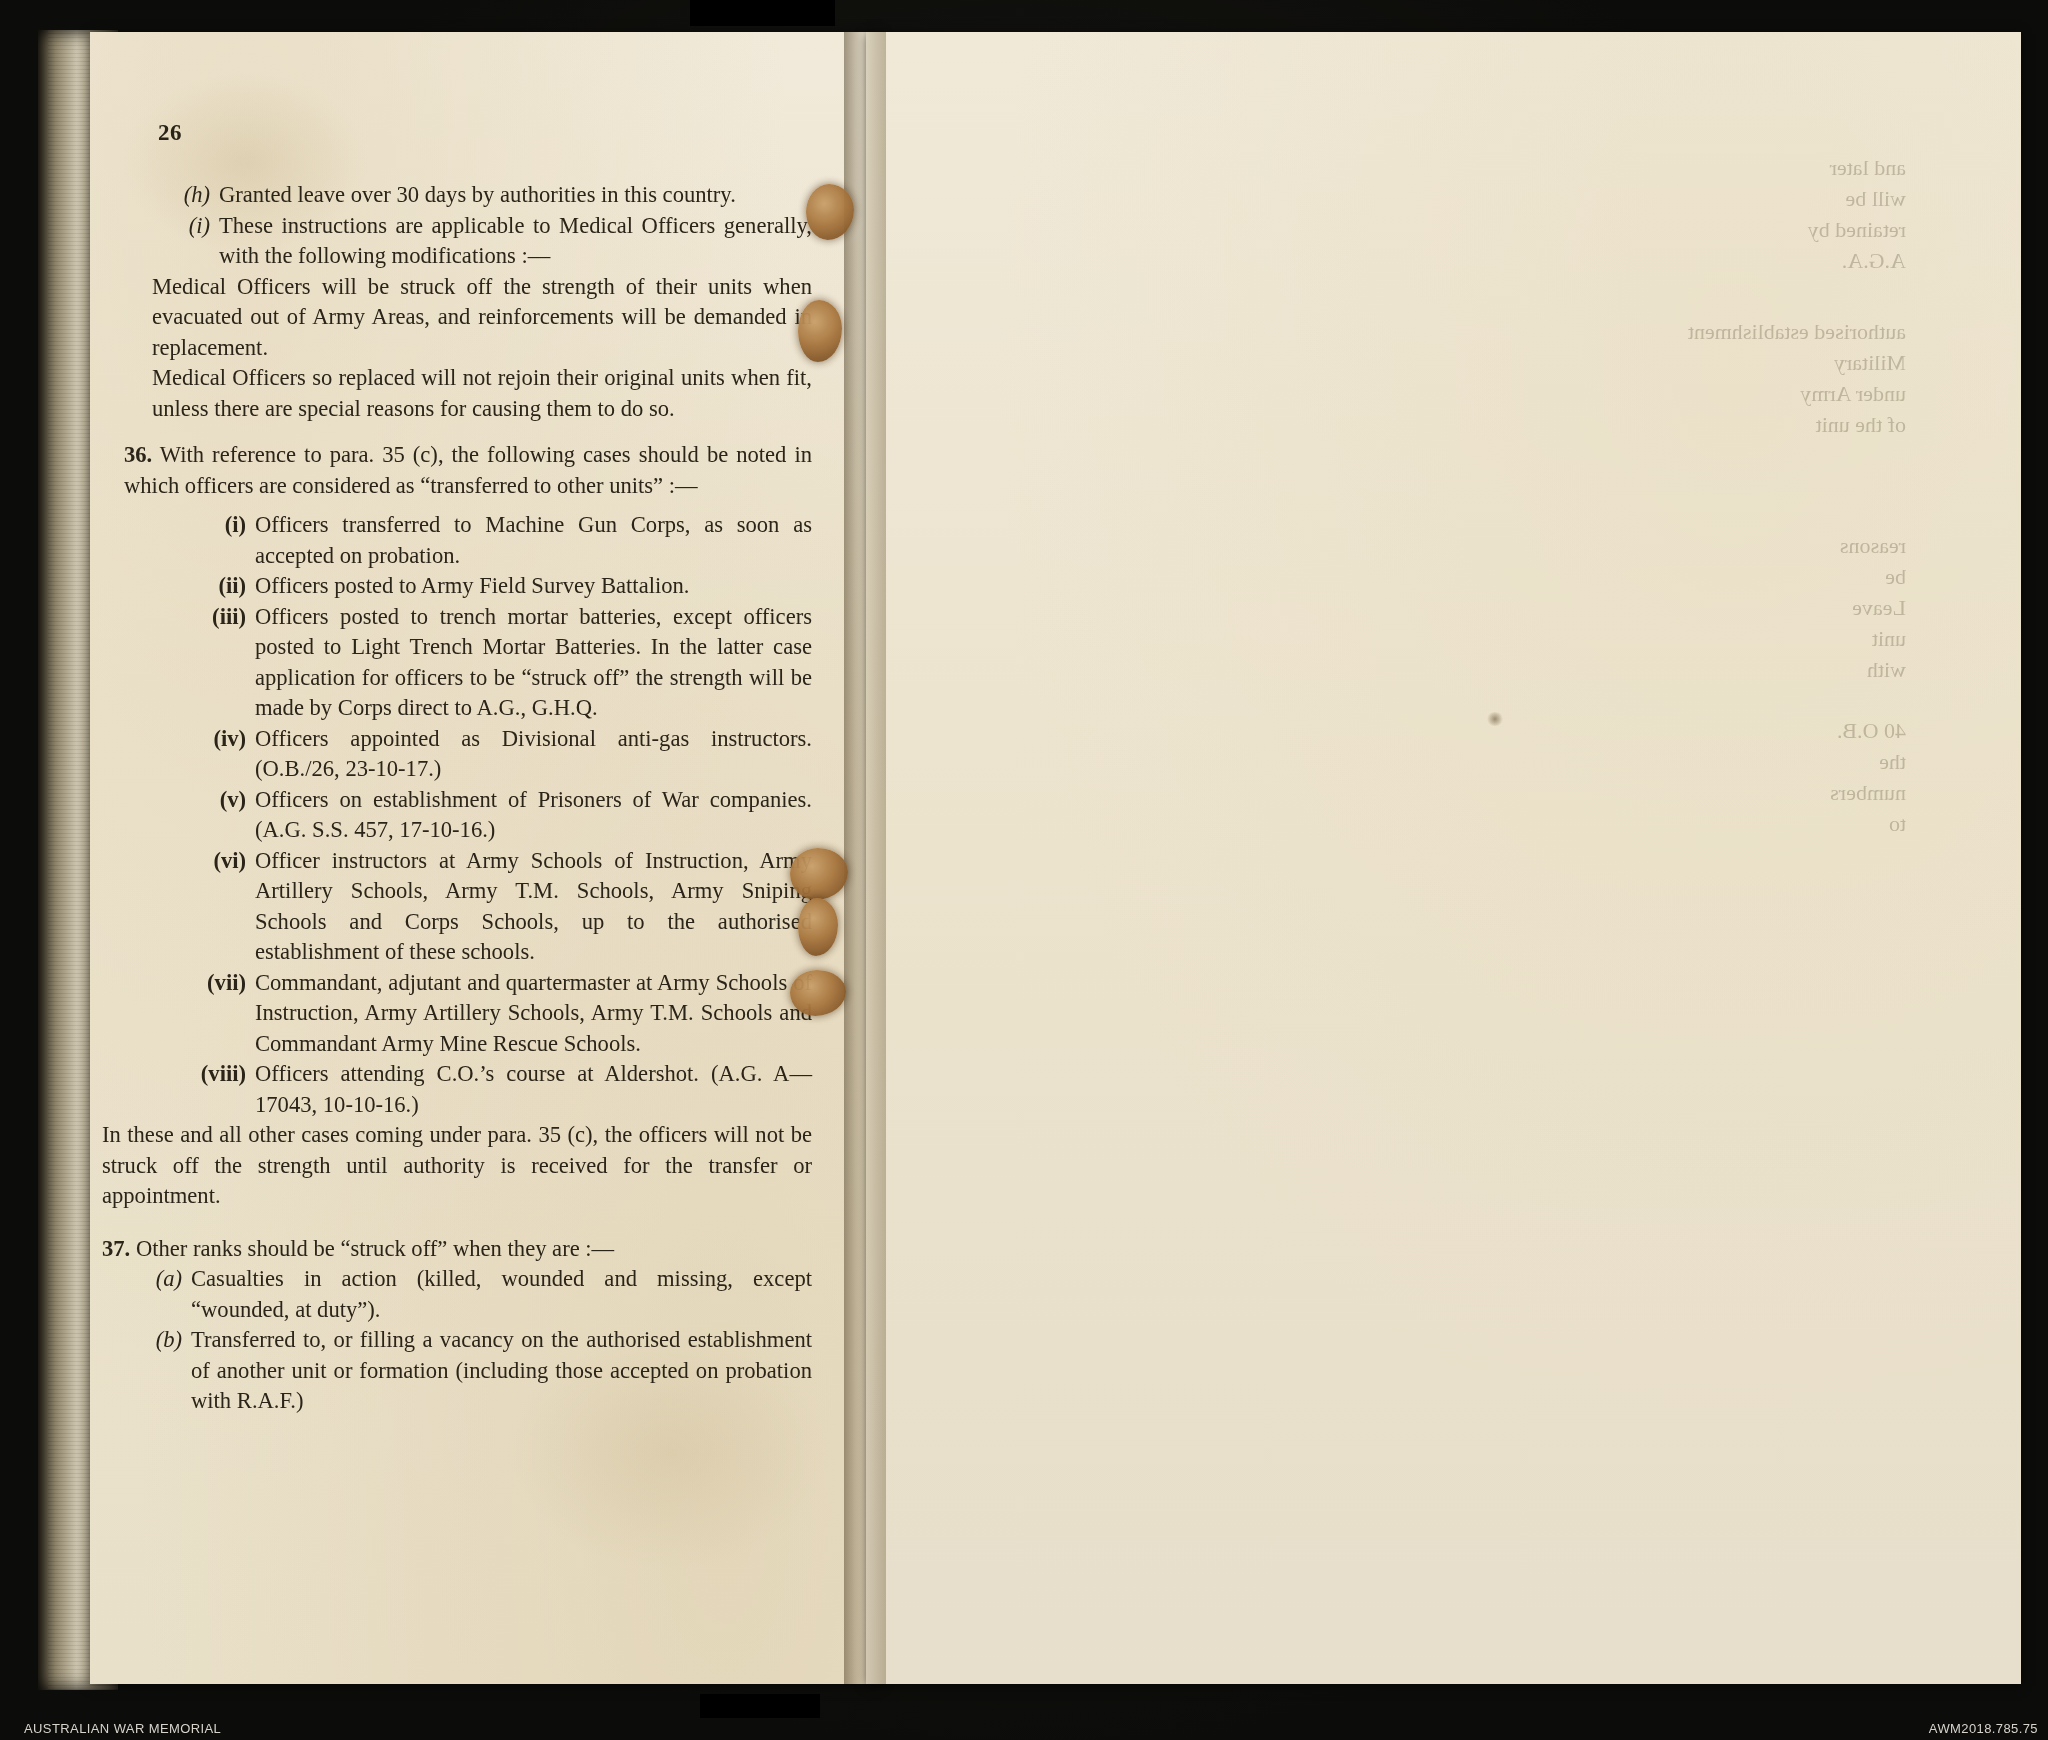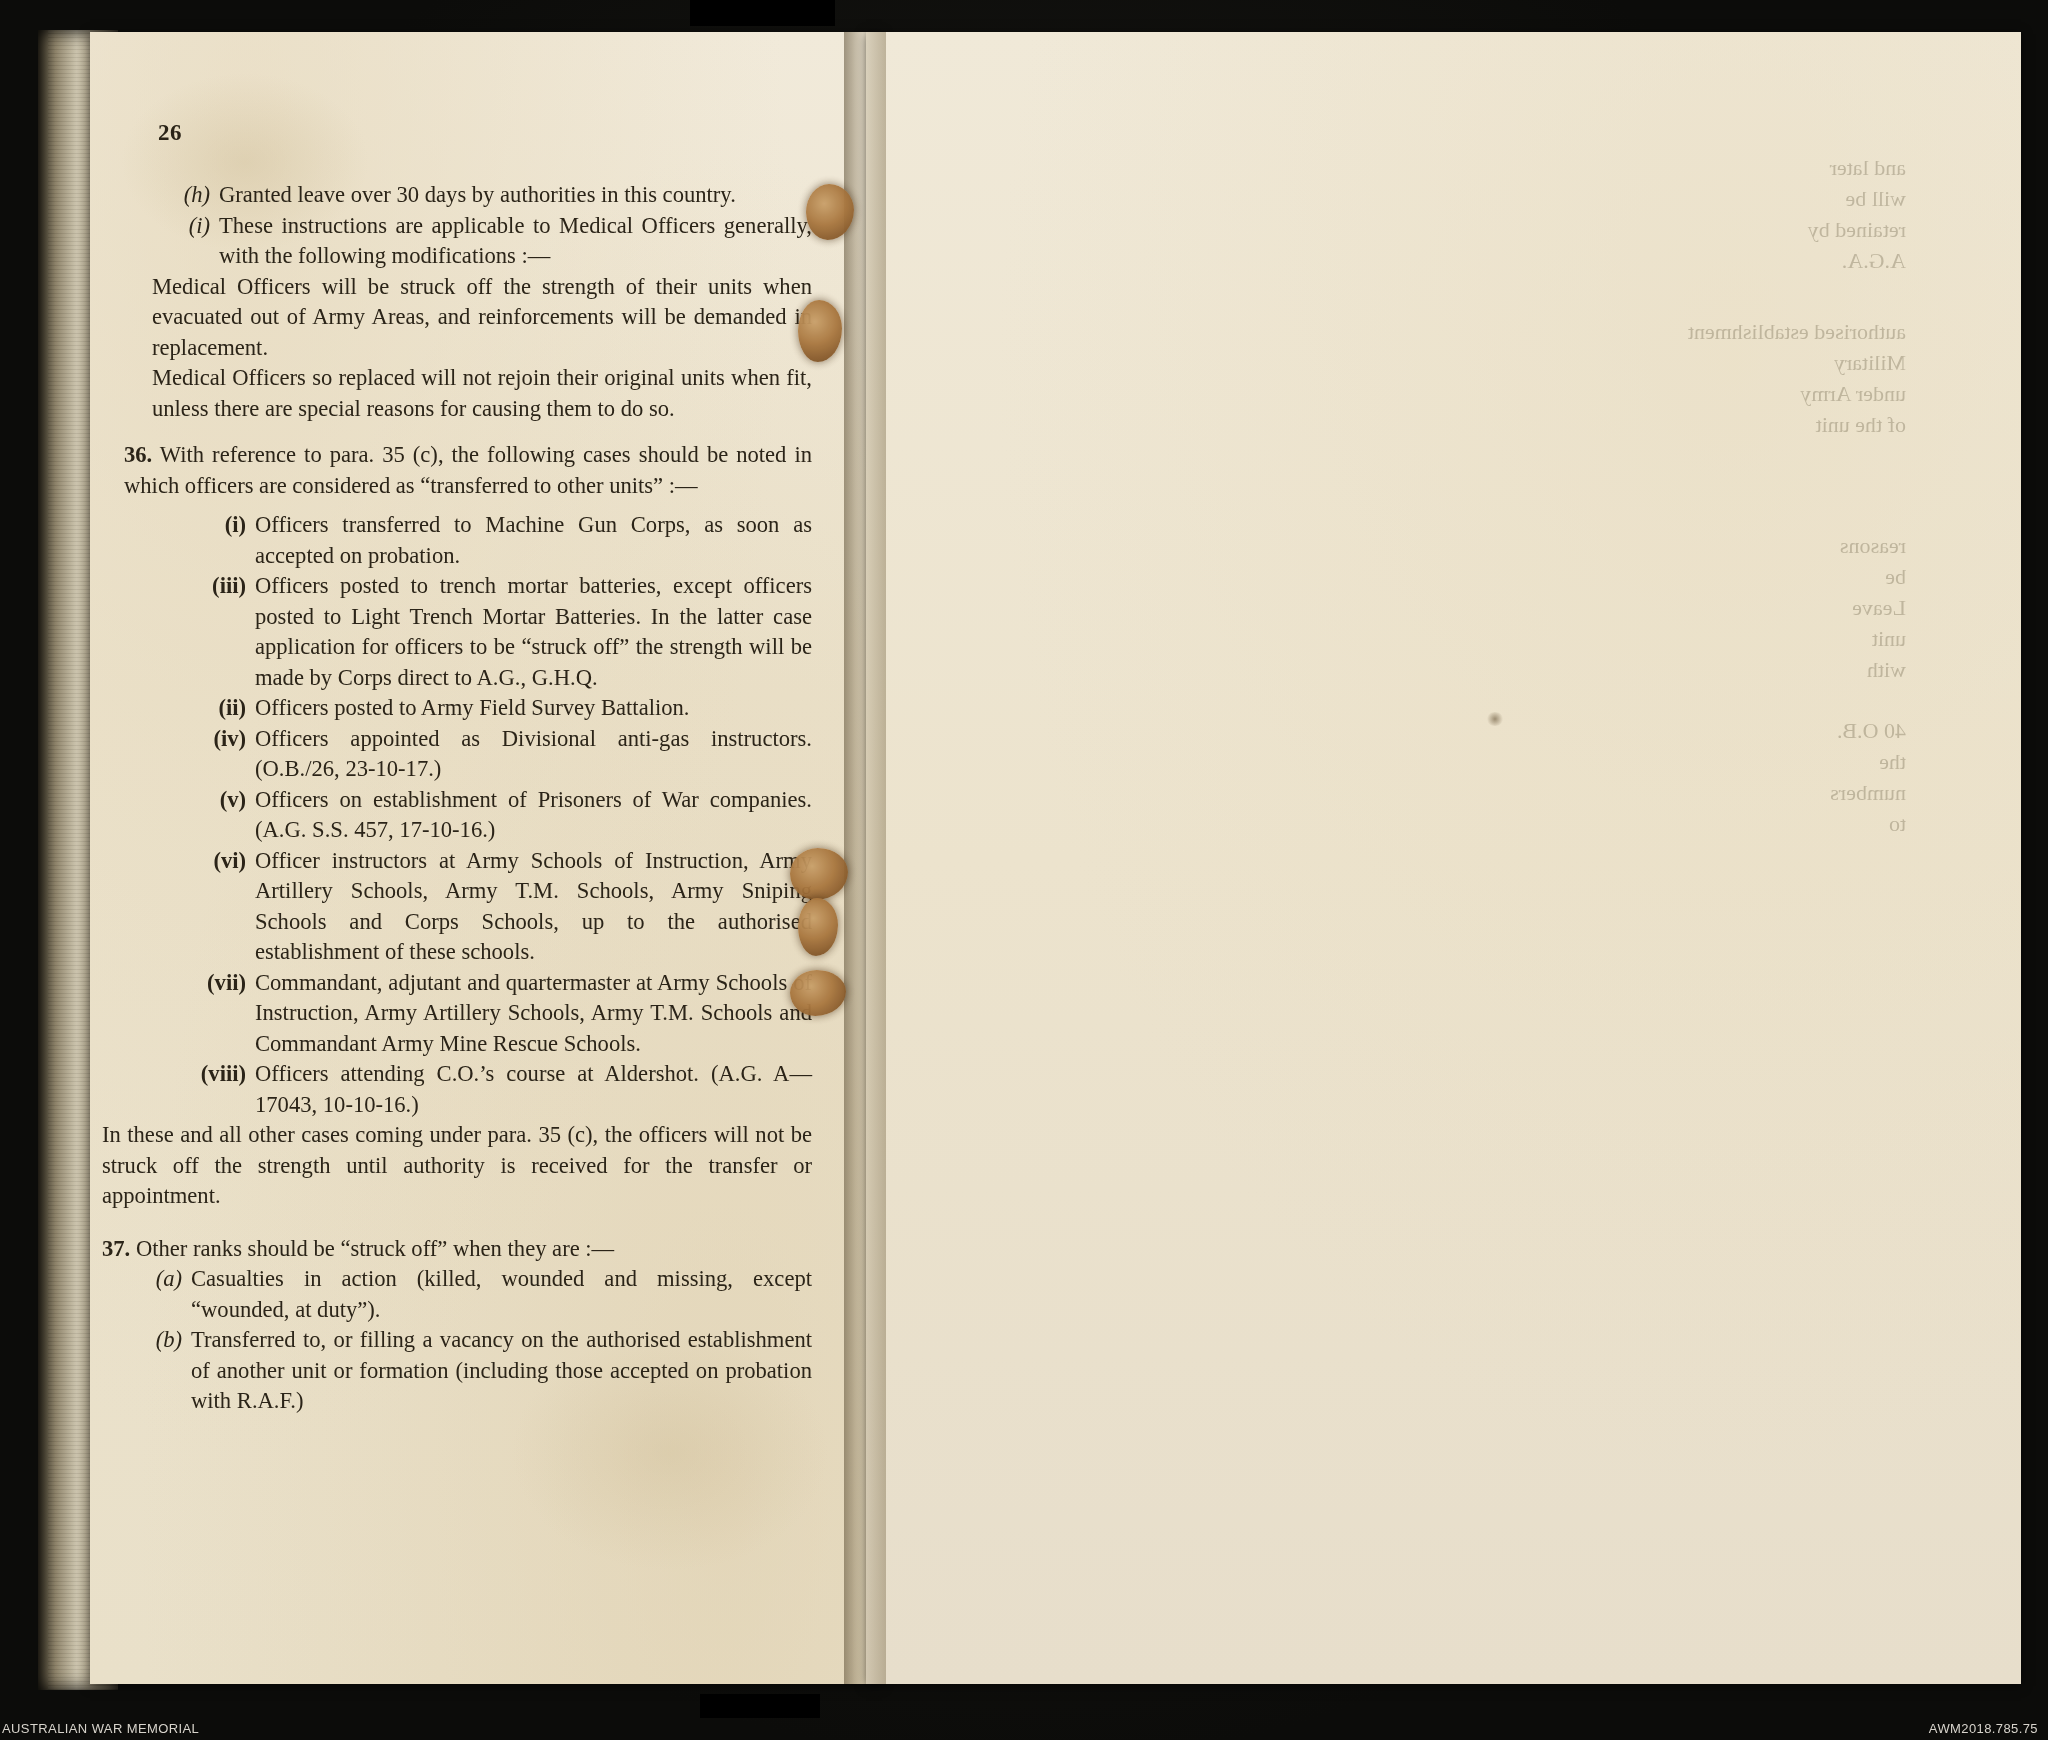--- a/index.html
+++ b/index.html
@@ -180,21 +180,21 @@
   .showthrough div { white-space: nowrap; }
   
   .credit-left, .credit-right {
     position: absolute;
     bottom: 4px;
     font-family: "Liberation Sans", sans-serif;
     font-size: 13px;
     color: #d8d4cc;
     letter-spacing: .4px;
   }
-  .credit-left { left: 2px; }
+  .credit-left { left: 24px; }
   .credit-right { right: 10px; }
 </style>
 </head>
 <body>
 
 <div class="scan">
   <div class="board"></div>
   <div class="bar-top"></div>
   <div class="bar-bottom"></div>
 
@@ -224,26 +224,26 @@
           <p class="ind-1">Medical Officers so replaced will not rejoin their original units when fit, unless there are special reasons for causing them to do so.</p>
 
           <div class="para-36">
             <p class="lead"><span class="bold">36.</span> <span>With reference to para. 35 (c), the following cases should be noted in which officers are considered as “transferred to other units” :—</span></p>
 
             <div class="row spaced ind-3">
               <span class="marker m-rom bold">(i)</span>
               <span class="content">Officers transferred to Machine Gun Corps, as soon as accepted on probation.</span>
             </div>
             <div class="row ind-3">
+              <span class="marker m-rom bold">(ii)</span>
+              <span class="content">Officers posted to Army Field Survey Battalion.</span>
+            </div>
+            <div class="row ind-3">
               <span class="marker m-rom bold">(iii)</span>
               <span class="content">Officers posted to trench mortar batteries, except officers posted to Light Trench Mortar Batteries. In the latter case application for officers to be “struck off” the strength will be made by Corps direct to A.G., G.H.Q.</span>
-            </div>
-            <div class="row ind-3">
-              <span class="marker m-rom bold">(ii)</span>
-              <span class="content">Officers posted to Army Field Survey Battalion.</span>
             </div>
             <div class="row ind-3">
               <span class="marker m-rom bold">(iv)</span>
               <span class="content">Officers appointed as Divisional anti-gas instructors. (O.B./26, 23-10-17.)</span>
             </div>
             <div class="row ind-3">
               <span class="marker m-rom bold">(v)</span>
               <span class="content">Officers on establishment of Prisoners of War companies.  (A.G. S.S. 457, 17-10-16.)</span>
             </div>
             <div class="row ind-3">

